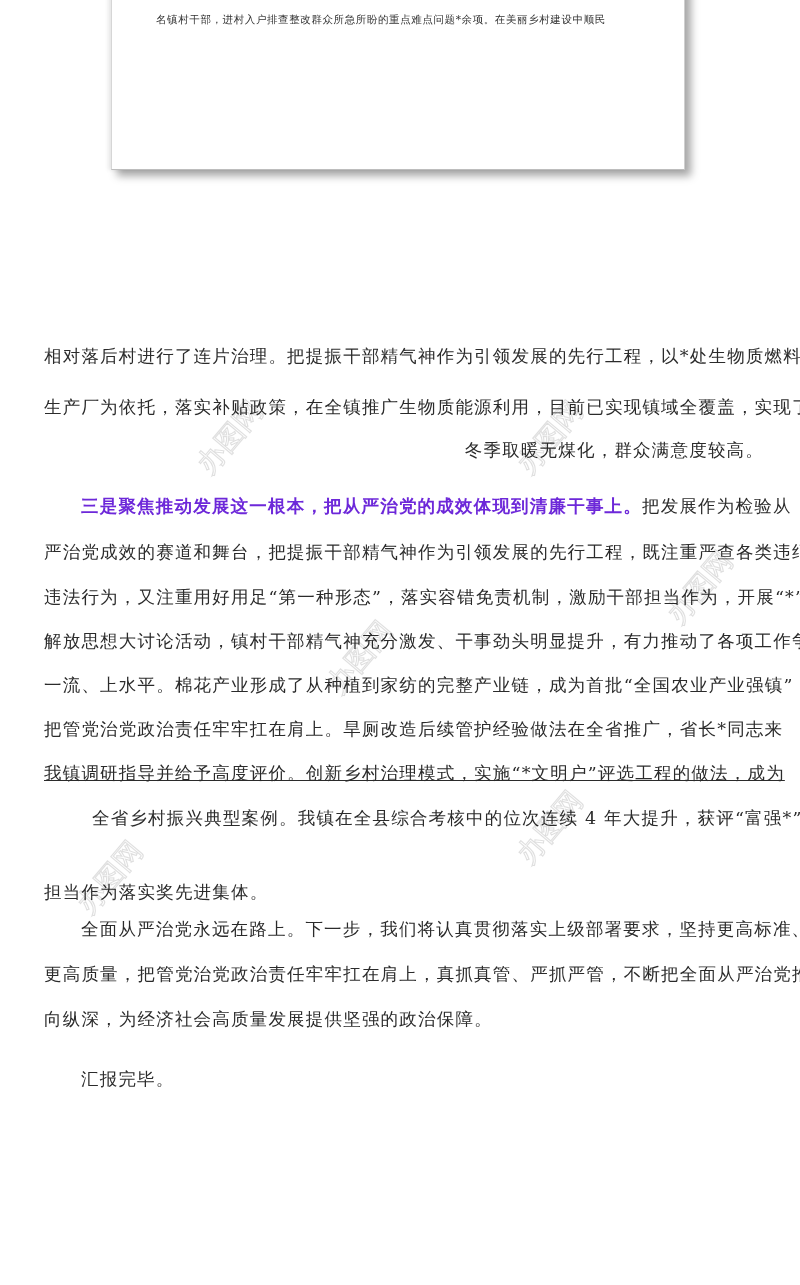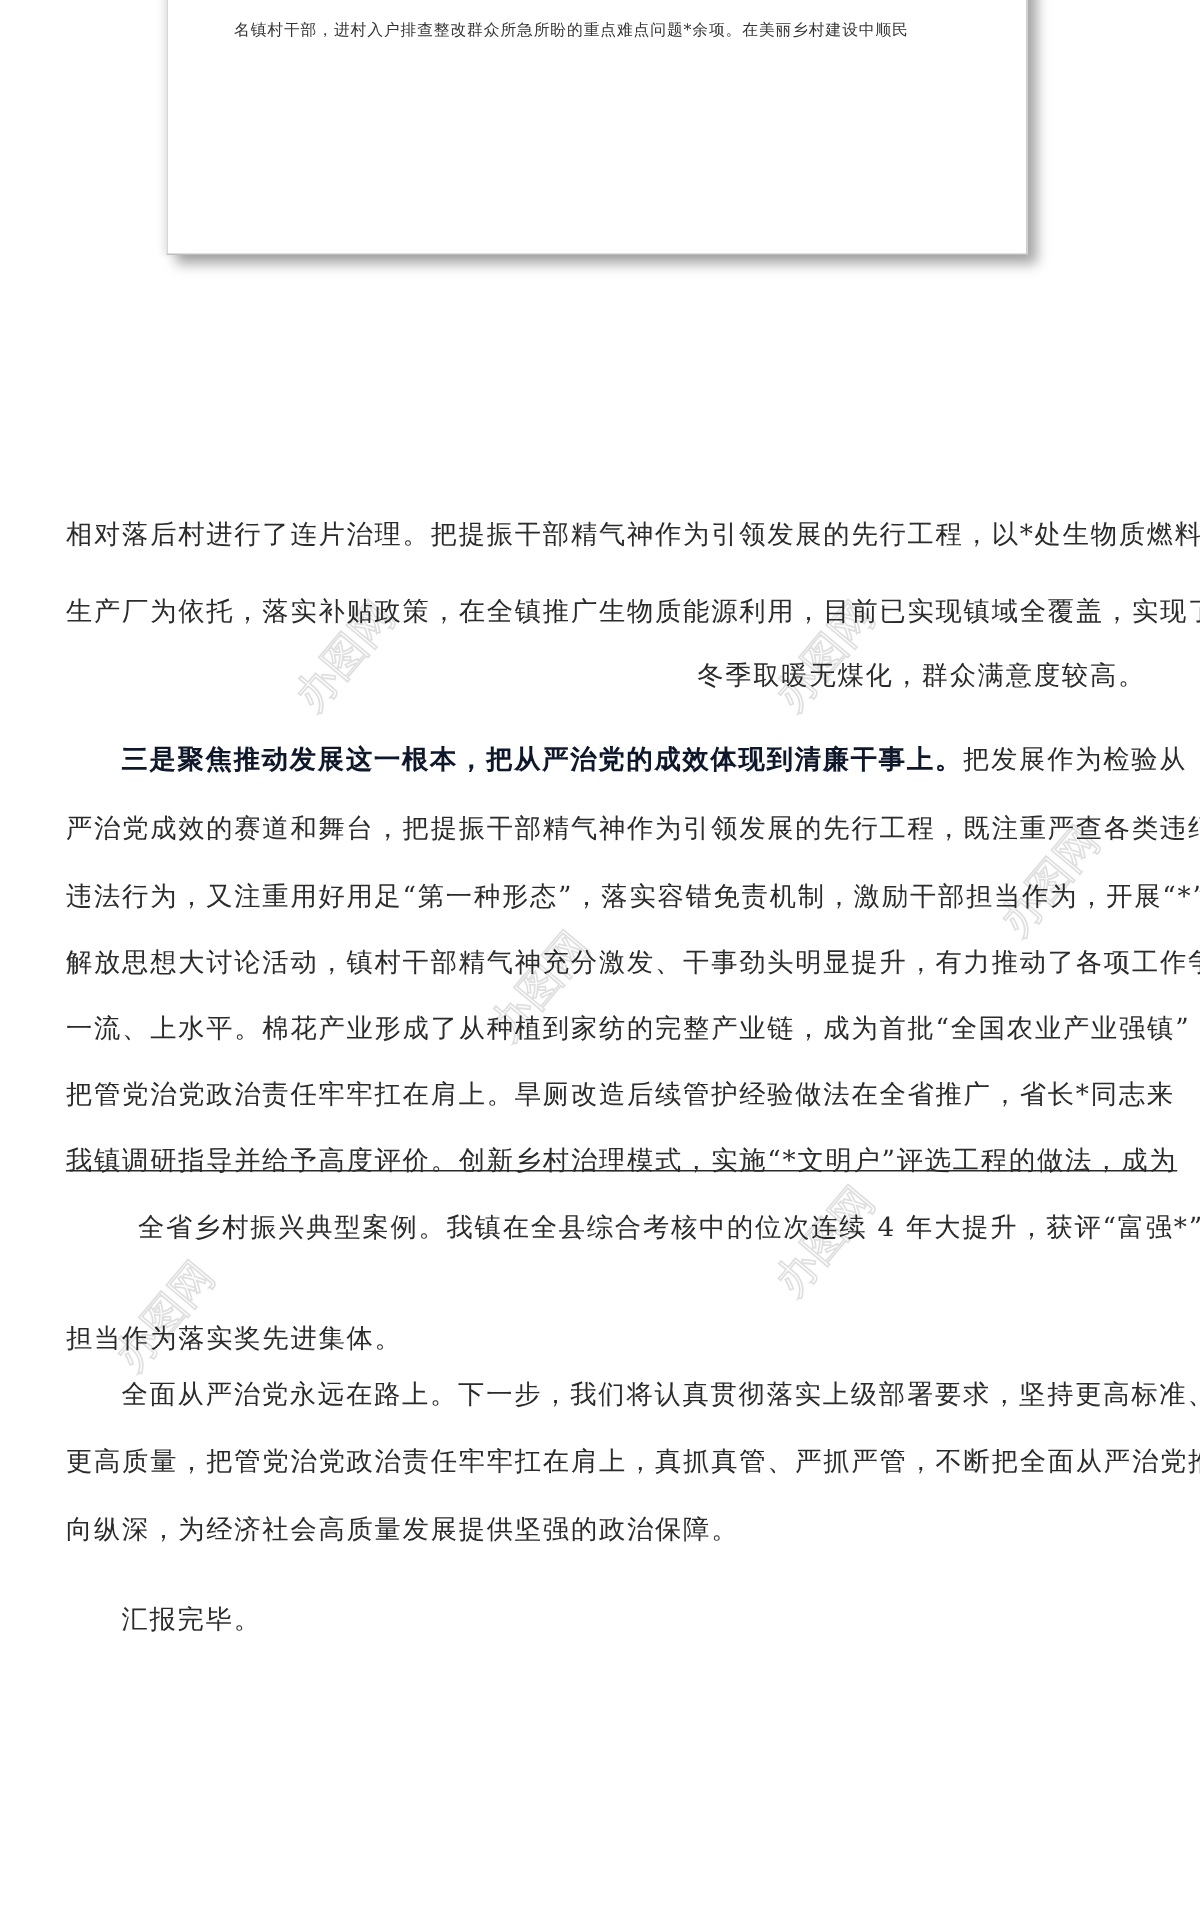--- a/index.html
+++ b/index.html
@@ -17,21 +17,21 @@
     position: absolute; left: 44px; width: 520px; font-size: 10.5px; color: #333; white-space: nowrap; letter-spacing: 0.6px;
   }
   .card-line.l1 { top: 33px; }
   .card-line.l2 { top: 62px; }
 
   .doc { position: absolute; left: 44px; top: 0; width: 720px; }
   .line {
     position: absolute; left: 0; width: 720px; font-size: 17.5px; letter-spacing: 1.2px; white-space: nowrap; color: #2b2b2b;
   }
   .indent { padding-left: 37px; }
-  .bold { font-weight: bold; color: #0f172a; }
+  .bold { font-weight: bold; color: #6d28d9; }
 
   .watermark {
     position: absolute; width: 110px; height: 40px; transform: rotate(-50deg); opacity: 0.12;
     pointer-events: none;
   }
   .watermark svg { width: 100%; height: 100%; }
 </style>
 </head>
 <body>
 

